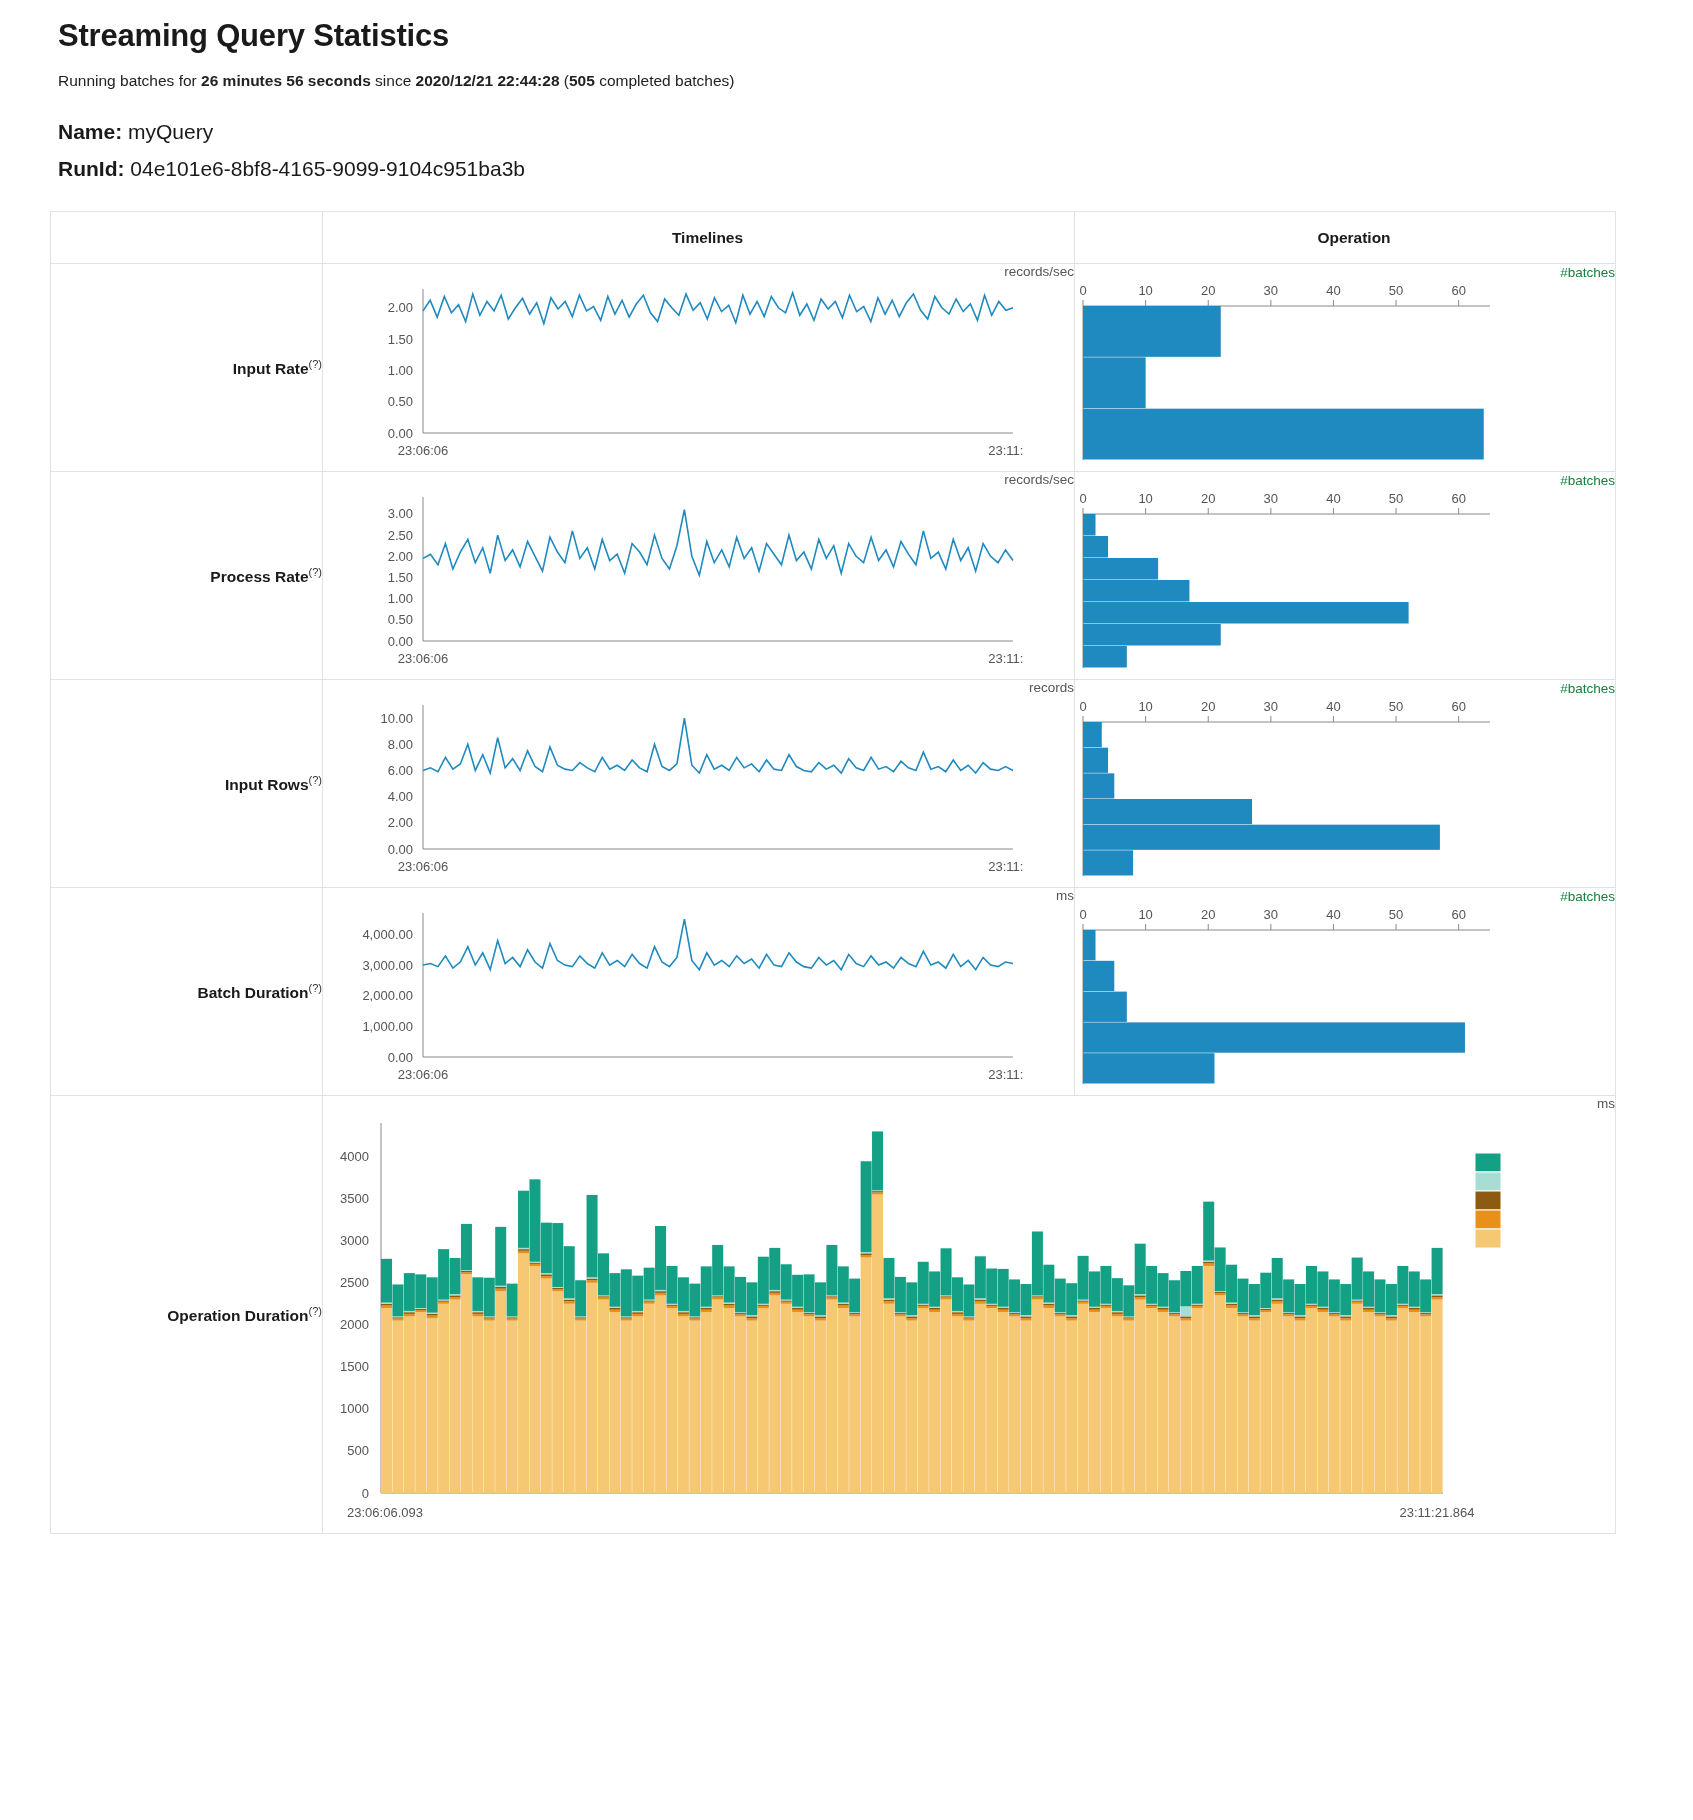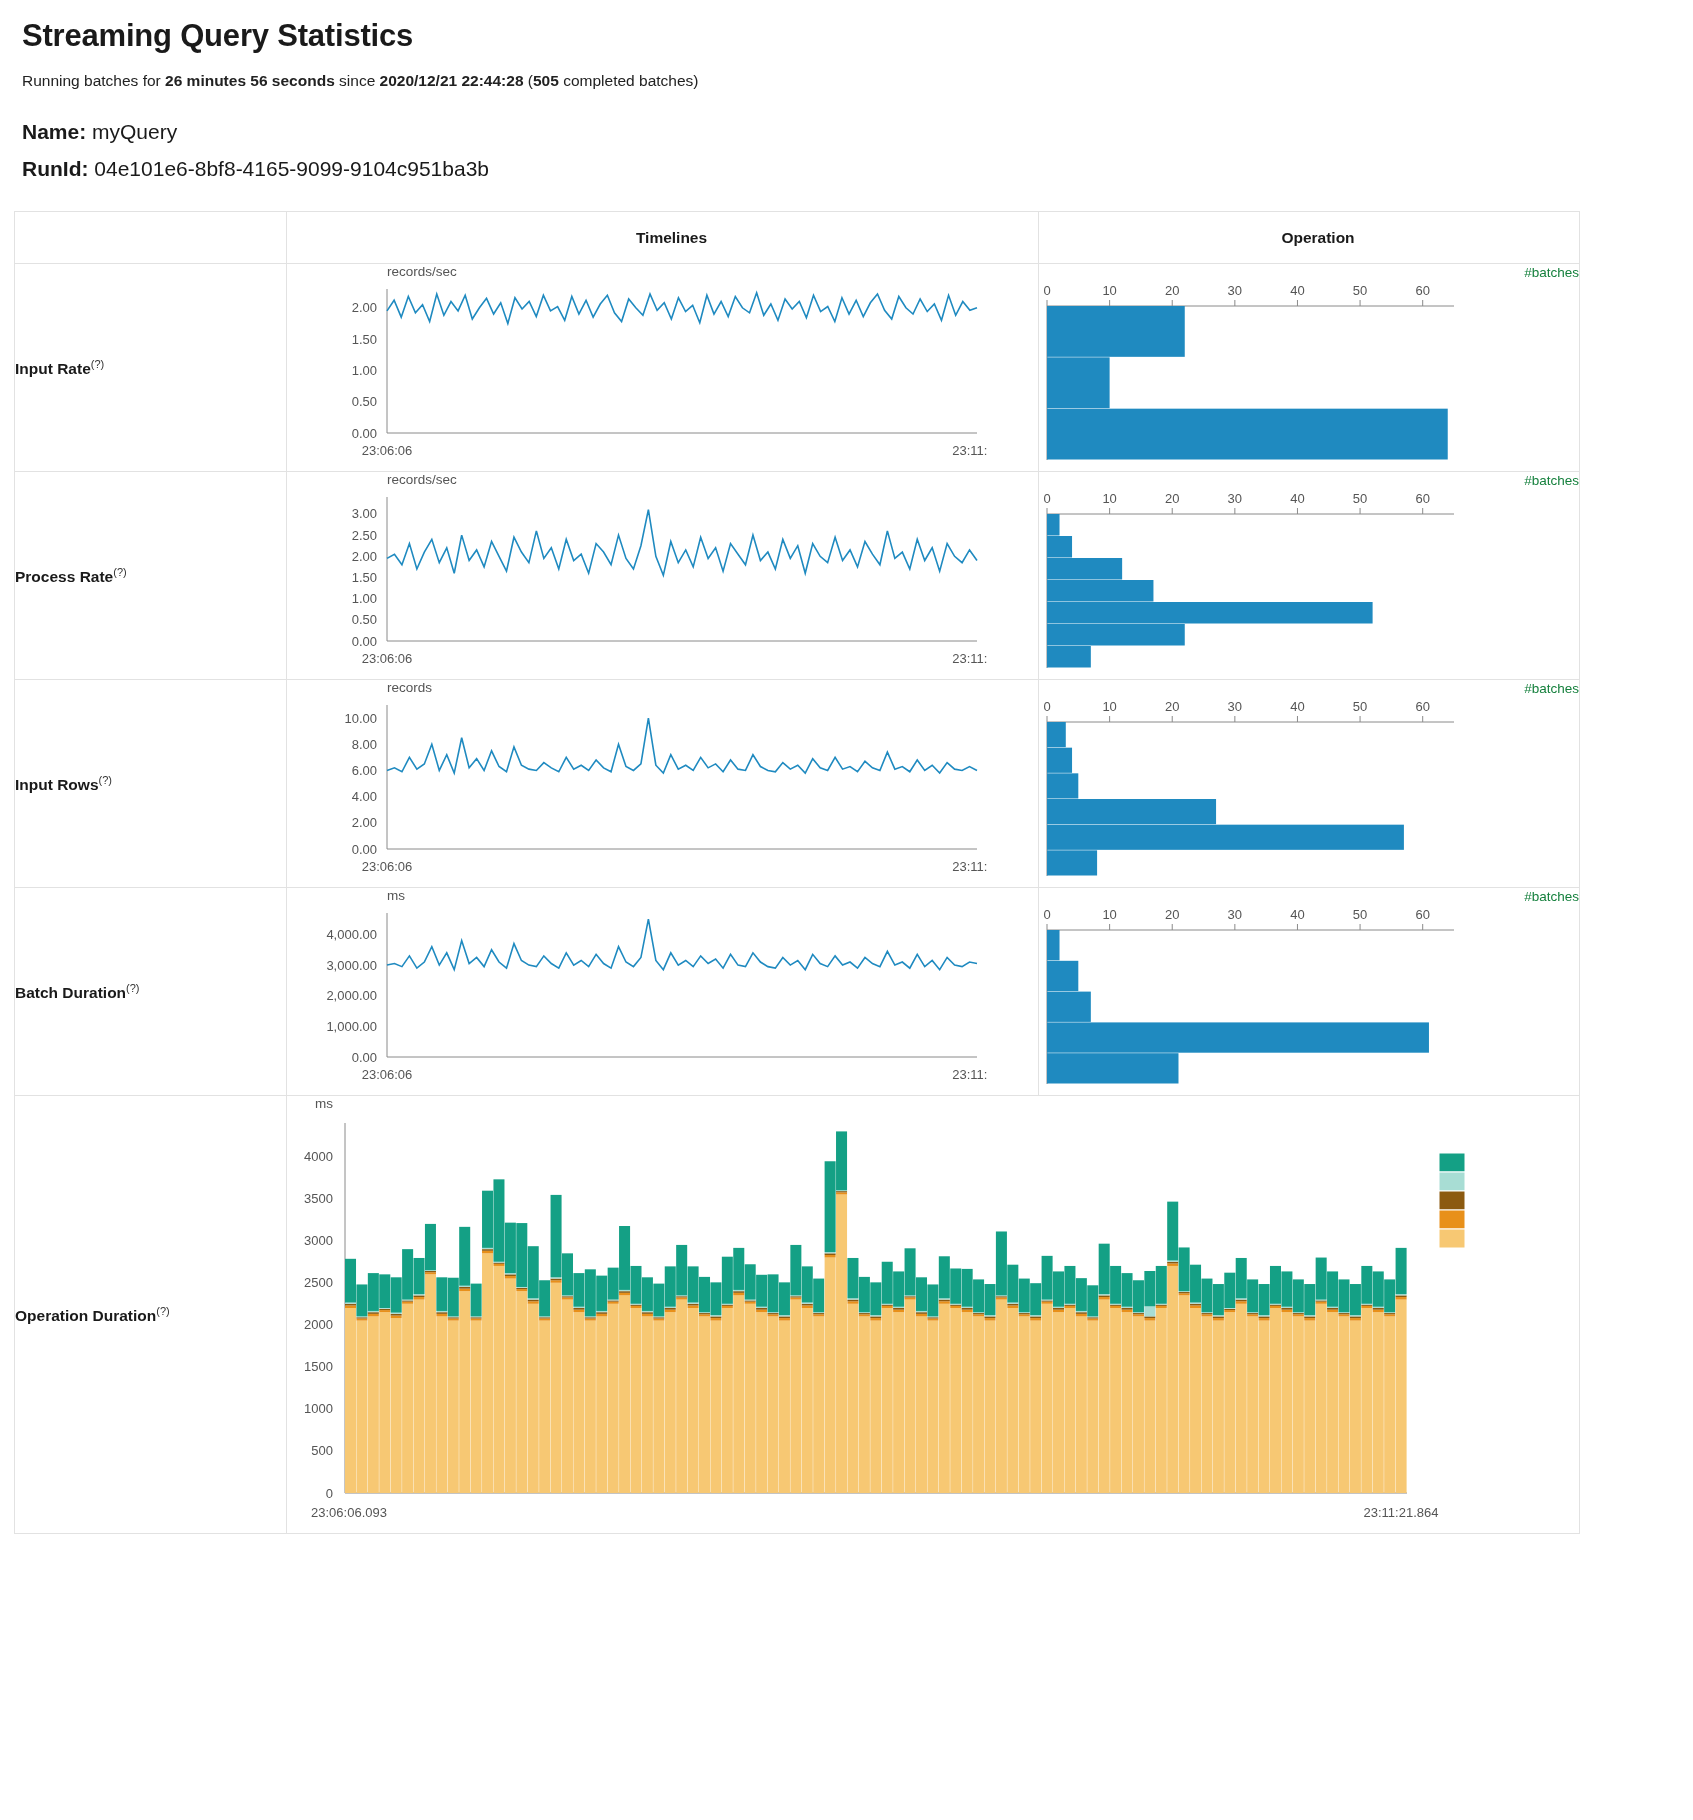--- a/index.html
+++ b/index.html
@@ -3,21 +3,21 @@
 <meta charset="utf-8">
 <style>
   * { box-sizing: border-box; }
   html, body {
     margin: 0; padding: 0;
     background: #ffffff;
     font-family: "Liberation Sans", sans-serif;
     color: #1a1a1a;
   }
   body { width: 1693px; }
-  .page { padding: 18px 0 0 0; }
+  .page { padding: 18px 0 0 0; margin-left: 36px; }
   h1 {
     font-size: 31px;
     margin: 0 0 18px 22px;
     font-weight: bold;
     letter-spacing: -0.2px;
   }
   .subline {
     font-size: 15.5px;
     margin: 0 0 26px 22px;
     color: #222;
@@ -34,20 +34,21 @@
   table.stats {
     width: 1565px;
     margin-left: 14px;
     border-collapse: collapse;
     table-layout: fixed;
   }
   table.stats td, table.stats th {
     border: 1px solid #e2e2e2;
     padding: 0;
     vertical-align: middle;
+    text-align: right;
   }
   table.stats thead th {
     text-align: center;
     font-size: 15.5px;
     font-weight: bold;
     padding: 16px 0 16px 18px;
     height: 52px;
   }
   col.c1 { width: 272px; }
   col.c2 { width: 752px; }

